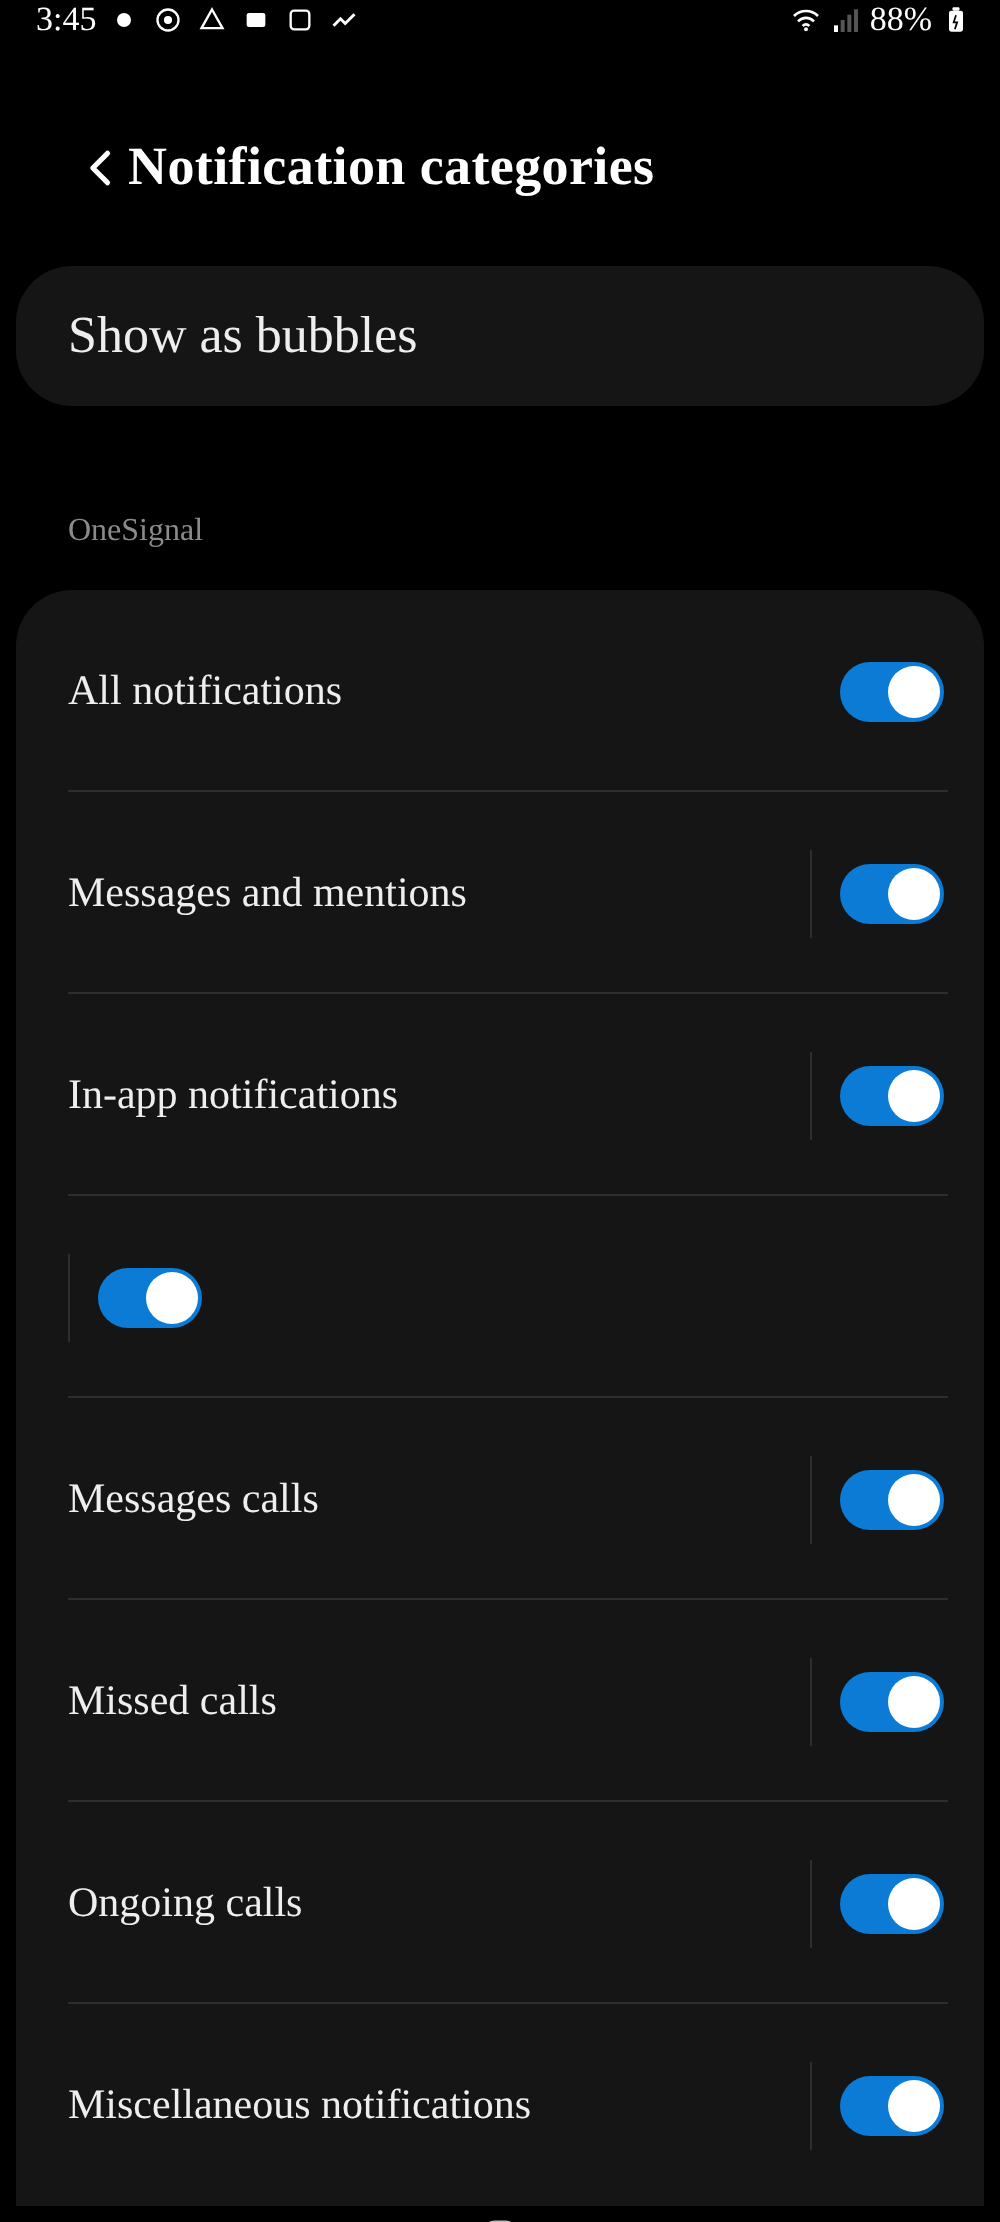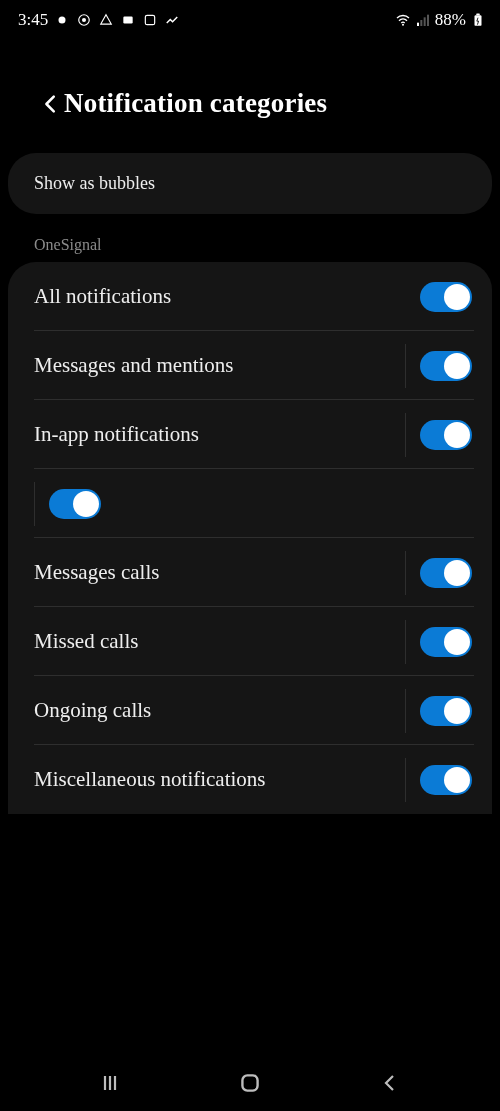--- a/index.html
+++ b/index.html
@@ -16,27 +16,27 @@
     
     .header { display: flex; align-items: center; padding: 48px 24px 34px 38px; }
     .back-btn { width: 26px; height: 26px; display: flex; align-items: center; justify-content: center; }
     .back-btn svg { stroke: #fff; }
     .header-title { font-size: 27px; font-weight: 600; letter-spacing: 0.2px; }
 
     
     .content { flex: 1; display: flex; flex-direction: column; padding: 0 8px; }
 
     .card { background: #151515; border-radius: 28px; padding: 20px 26px 20px 26px; }
-    .card-title { font-size: 18px; font-weight: 400; color: #eee; }
+    .card-title { font-size: 26px; font-weight: 400; color: #eee; }
     .card-sub { font-size: 16px; color: #7b7b7b; margin-top: 4px; }
 
-    .section-label { color: #8b8b8b; font-size: 16px; padding: 22px 0 8px 26px; }
+    .section-label { color: #8b8b8b; font-size: 16px; padding: 22px 0 20px 26px; margin-top: 32px; }
 
     .list { background: #151515; border-radius: 28px 28px 0 0; }
-    .list-row { display: flex; align-items: center; justify-content: space-between; padding: 0 20px 0 26px; height: 69px; position: relative; }
+    .list-row { display: flex; align-items: center; justify-content: space-between; padding: 0 20px 0 26px; height: 101px; position: relative; }
     .list-row:not(:last-child)::after { content: ""; position: absolute; left: 26px; right: 18px; bottom: 0; height: 1px; background: #2e2e2e; }
     .list-label { font-size: 21px; color: #eee; font-weight: 400; white-space: nowrap; overflow: hidden; text-overflow: ellipsis; max-width: 335px; }
     .row-right { display: flex; align-items: center; gap: 14px; }
     .v-sep { width: 1px; height: 44px; background: #2e2e2e; }
 
     
     .toggle { width: 52px; height: 30px; border-radius: 15px; background: #0b7bd6; position: relative; flex-shrink: 0; }
     .toggle .knob { position: absolute; top: 2px; right: 2px; width: 26px; height: 26px; border-radius: 50%; background: #fff; }
 
     

